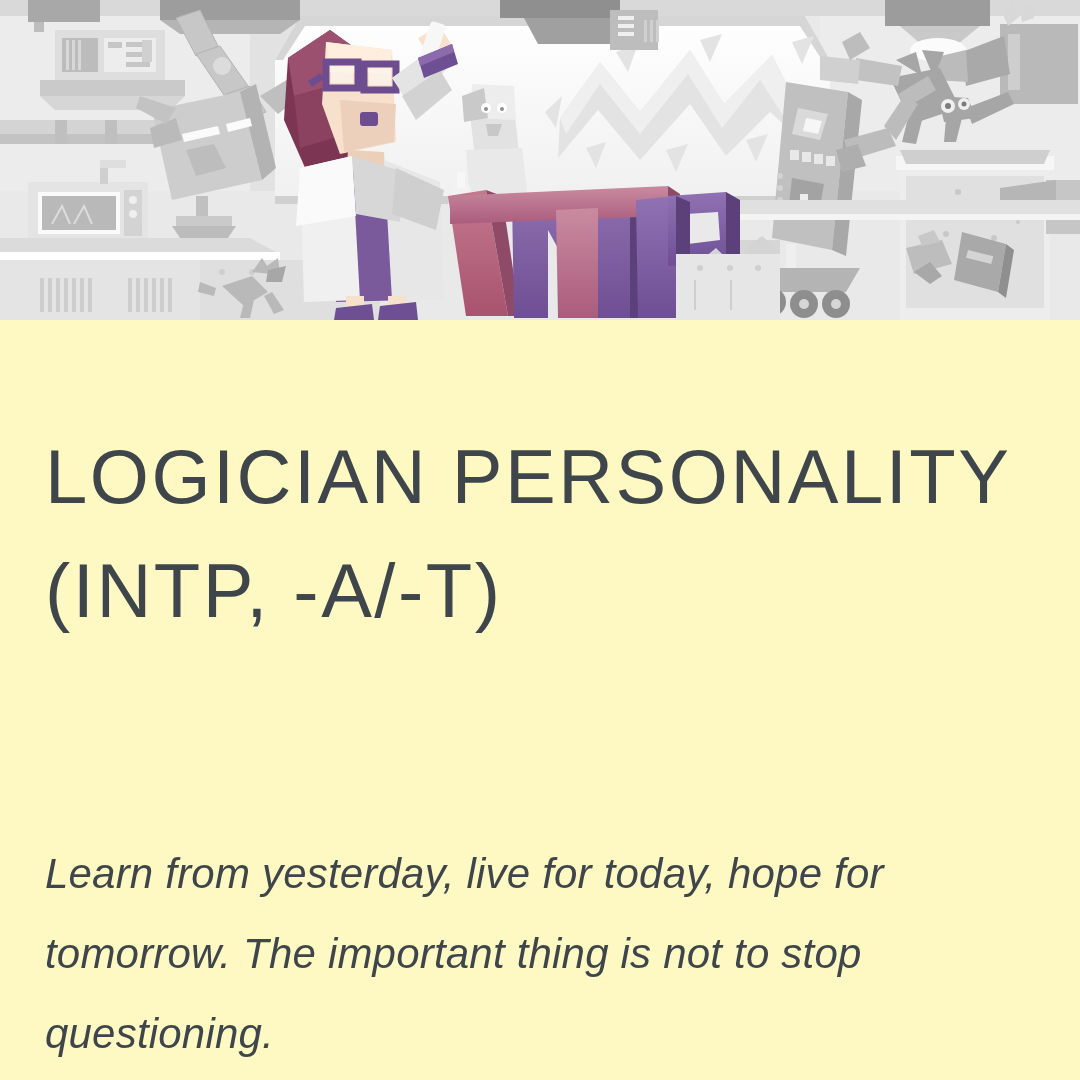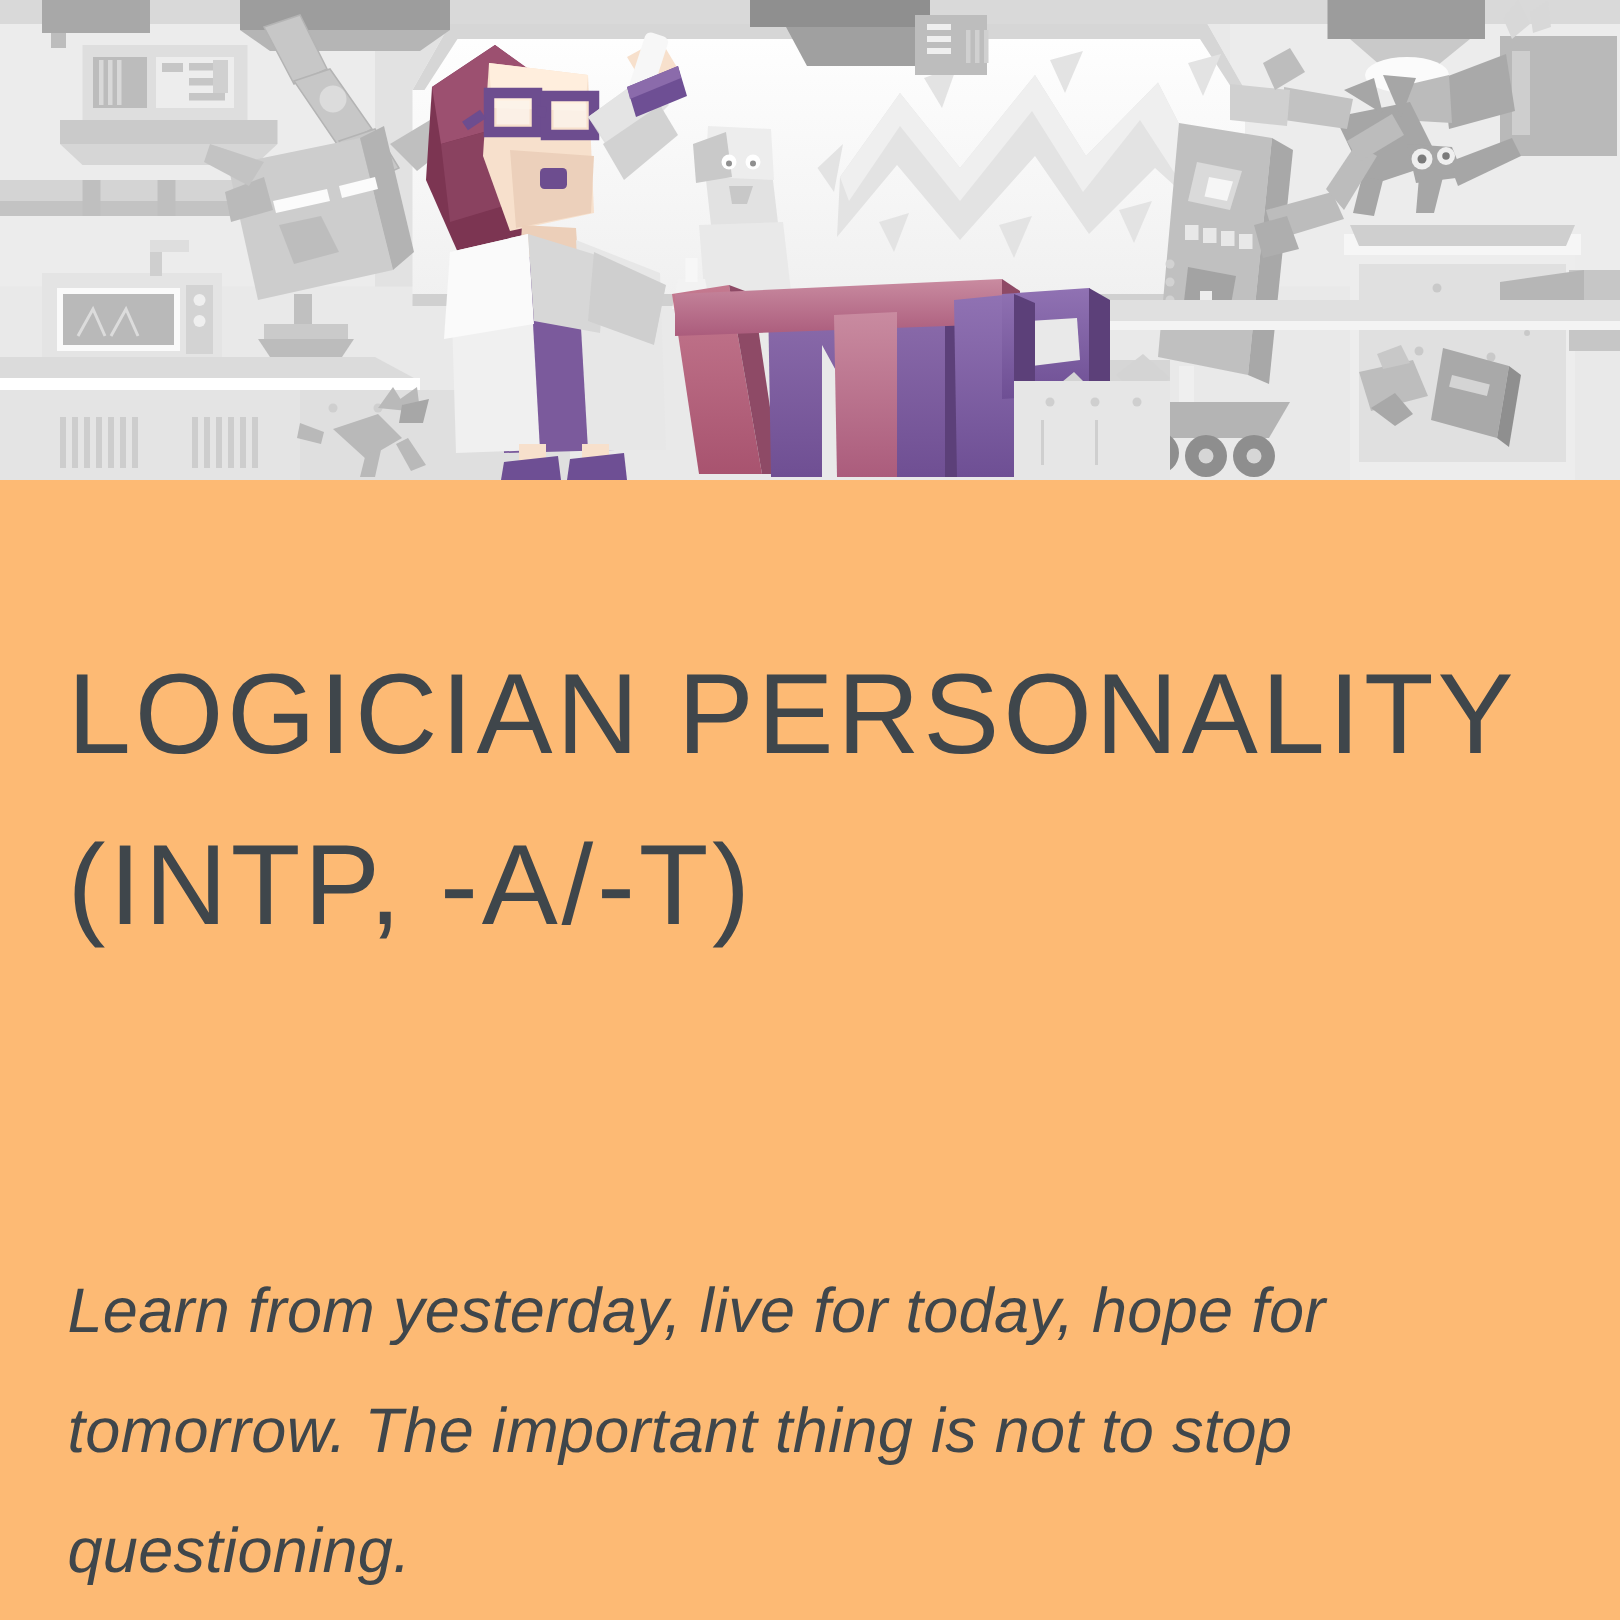--- a/index.html
+++ b/index.html
@@ -31,21 +31,21 @@
   }
   .hero svg { display: block; width: 1080px; height: 320px; }
 
   
   .content {
     position: absolute;
     left: 0;
     top: 320px;
     width: 1080px;
     height: 760px;
-    background: #fdba74;
+    background: #fef9c3;
   }
 
   .page-title {
     position: absolute;
     left: 45px;
     top: 100px;
     width: 990px;
     margin: 0;
     font-family: "Liberation Sans", sans-serif;
     font-weight: 400;

